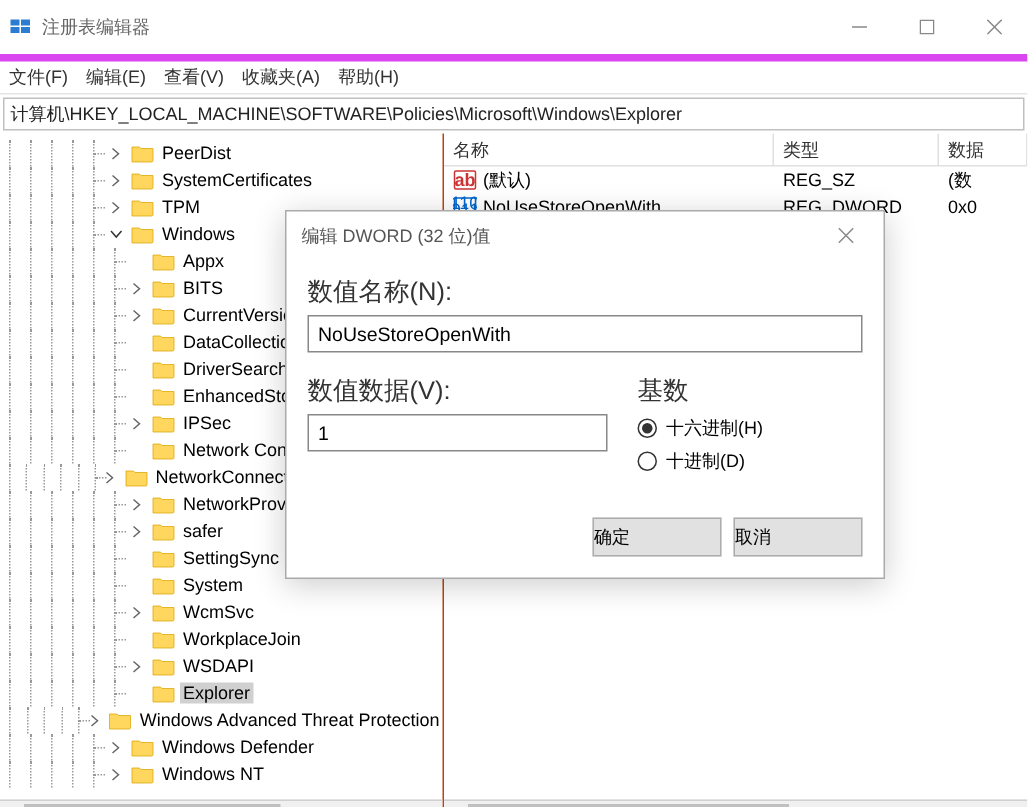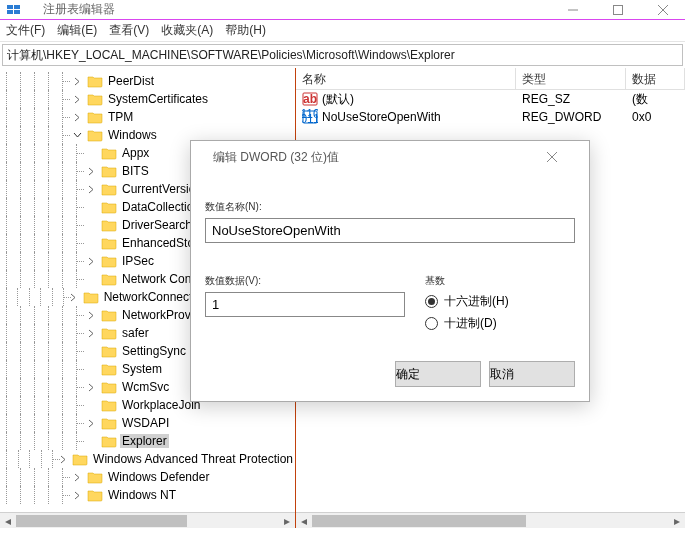--- a/index.html
+++ b/index.html
@@ -1,18 +1,18 @@
 <!DOCTYPE html>
 <html><head>
 <meta charset="utf-8">
 <style>
 * { margin: 0; padding: 0; box-sizing: border-box; font-family: "Microsoft YaHei", "Segoe UI", sans-serif; font-size: 12px; }
 body { background: #fff; width: 685px; height: 538px; overflow: hidden; position: relative; }
 
-.titlebar { height: 20px; background: #fff; display: flex; align-items: center; padding-left: 6px; border-bottom: 1px solid #d946ef; gap: 15px; }
+.titlebar { height: 41px; background: #fff; display: flex; align-items: center; padding-left: 6px; border-bottom: 5px solid #d946ef; }
 .titlebar .appicon { width: 16px; height: 16px; margin-right: 6px; display: flex; align-items: center; justify-content: center; }
 .titlebar .title { flex: 1; color: #666; font-size: 12px; }
 .titlebar .winbtns { display: flex; }
 .titlebar .winbtn { width: 45px; height: 30px; display: flex; align-items: center; justify-content: center; color: #888; }
 .titlebar .winbtn svg { width: 10px; height: 10px; }
 
 .menubar { height: 22px; display: flex; align-items: center; padding: 0 6px; gap: 12px; border-bottom: 1px solid #e5e5e5; }
 .menubar .menuitem { color: #333; font-size: 12px; cursor: default; }
 
 .addressbar { height: 22px; border: 1px solid #c0c0c0; margin: 2px; padding: 2px 4px; display: flex; align-items: center; font-size: 12px; color: #222; }
@@ -36,24 +36,24 @@
 .list-body .row { display: flex; height: 18px; align-items: center; }
 .list-body .cell { padding: 0 6px; font-size: 12px; display: flex; align-items: center; gap: 4px; }
 .value-icon { width: 16px; height: 16px; display: inline-flex; align-items: flex-start; justify-content: center; }
 
 .hscroll { position: absolute; bottom: 0; left: 0; right: 0; height: 16px; background: #f0f0f0; border-top: 1px solid #d0d0d0; display: flex; align-items: center; }
 .hscroll .arrow { width: 16px; height: 16px; display: flex; align-items: center; justify-content: center; color: #666; }
 .hscroll .track { flex: 1; height: 16px; position: relative; }
 .hscroll .thumb { position: absolute; top: 2px; height: 12px; background: #c0c0c0; border-radius: 0; }
 
 .dialog { position: absolute; left: 190px; top: 140px; width: 400px; background: #fff; border: 1px solid #aaa; box-shadow: 0 4px 20px rgba(0,0,0,0.2); }
-.dialog .dlg-title { height: 32px; display: flex; align-items: center; padding: 0 22px; color: #555; font-size: 13px; }
+.dialog .dlg-title { height: 32px; display: flex; align-items: center; padding: 0 10px; color: #555; font-size: 13px; }
 .dialog .dlg-close { width: 30px; height: 30px; display: flex; align-items: center; justify-content: center; color: #888; }
 .dialog .dlg-body { padding: 6px 14px 14px; }
-.dialog .field-label { font-size: 10px; color: #333; margin-bottom: 4px; margin-top: 21px; }
+.dialog .field-label { font-size: 17px; color: #333; margin-bottom: 4px; margin-top: 4px; }
 .dialog .textfield { width: 100%; border: 1px solid #888; padding: 4px 6px; font-size: 13px; background: #fff; }
 .dialog .row2 { display: flex; gap: 20px; margin-top: 10px; }
 .dialog .valuecol { flex: 1; }
 .dialog .radiocol { width: 150px; }
 .dialog .radiogroup { border: none; }
 .dialog .radio-item { display: flex; align-items: center; gap: 6px; margin: 5px 0; font-size: 12px; }
 .dialog .radio { width: 13px; height: 13px; border: 1px solid #333; border-radius: 50%; display: inline-flex; align-items: center; justify-content: center; }
 .dialog .radio.checked::after { content: ""; width: 7px; height: 7px; background: #333; border-radius: 50%; }
 .dialog .dlg-buttons { display: flex; justify-content: flex-end; gap: 8px; margin-top: 24px; }
 .dialog .btn { width: 86px; height: 26px; border: 1px solid #adadad; background: #e1e1e1; font-size: 12px; display: flex; align-items: center; justify-content: flex-start; }

